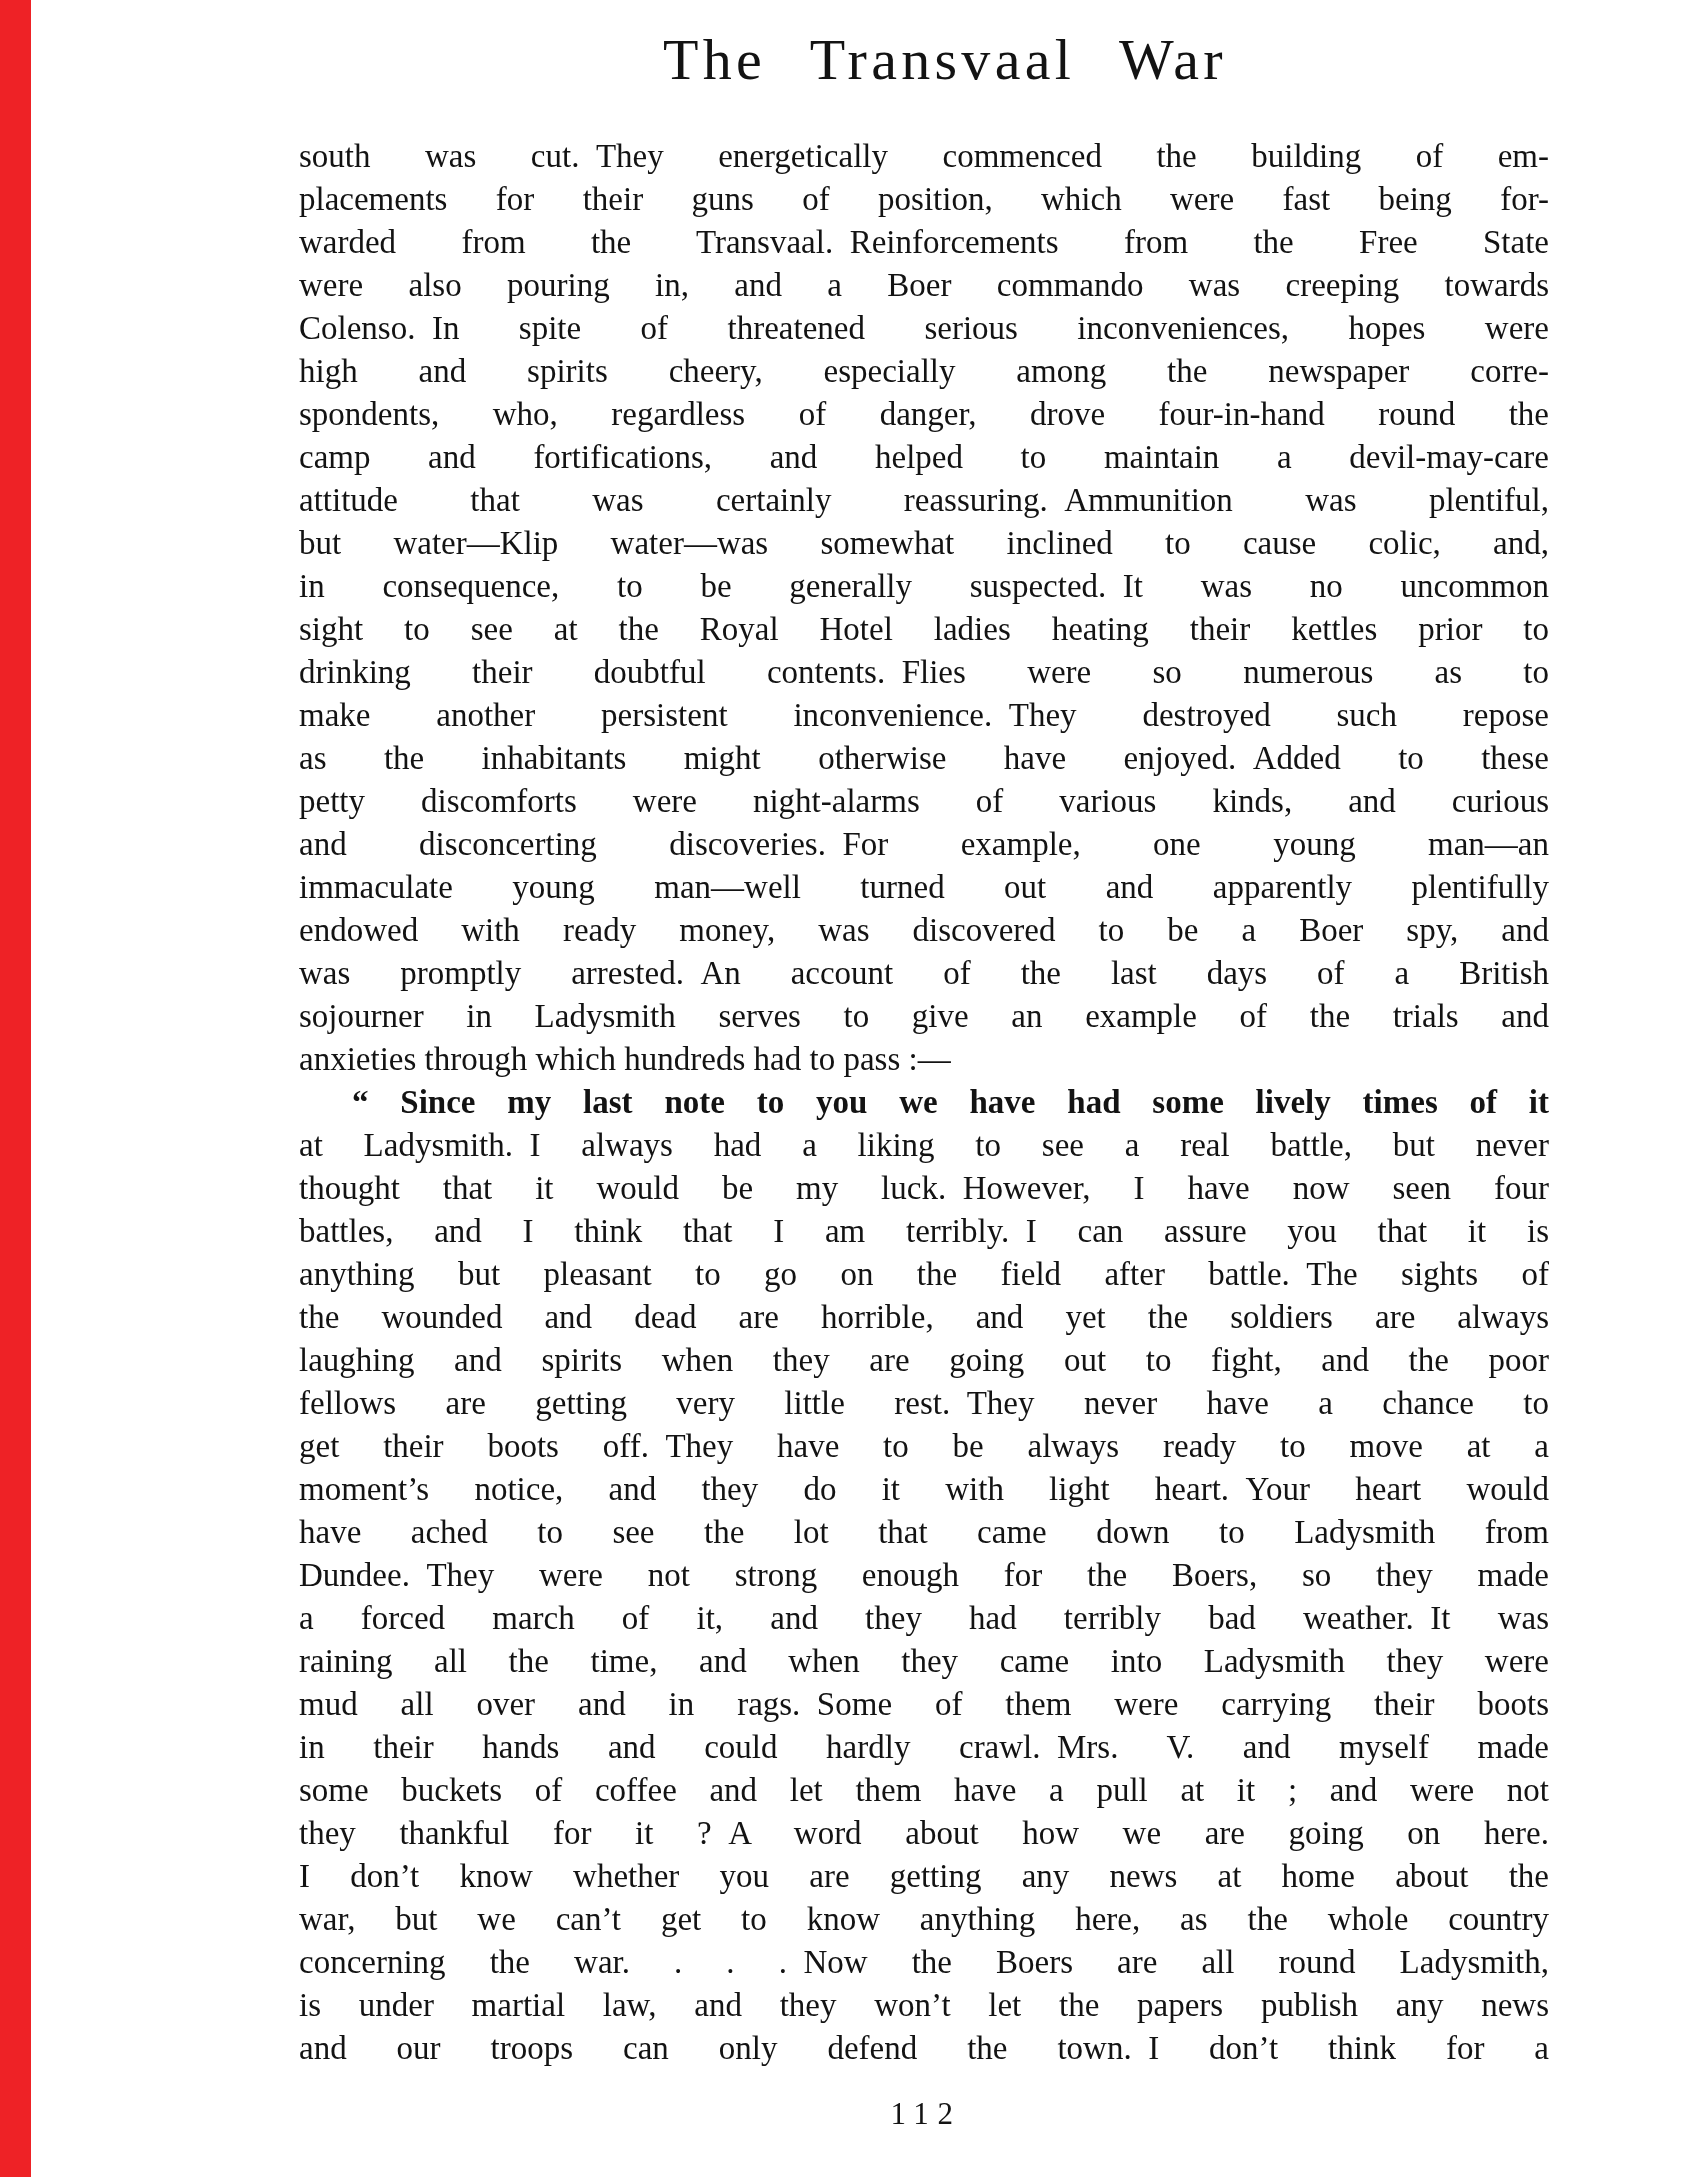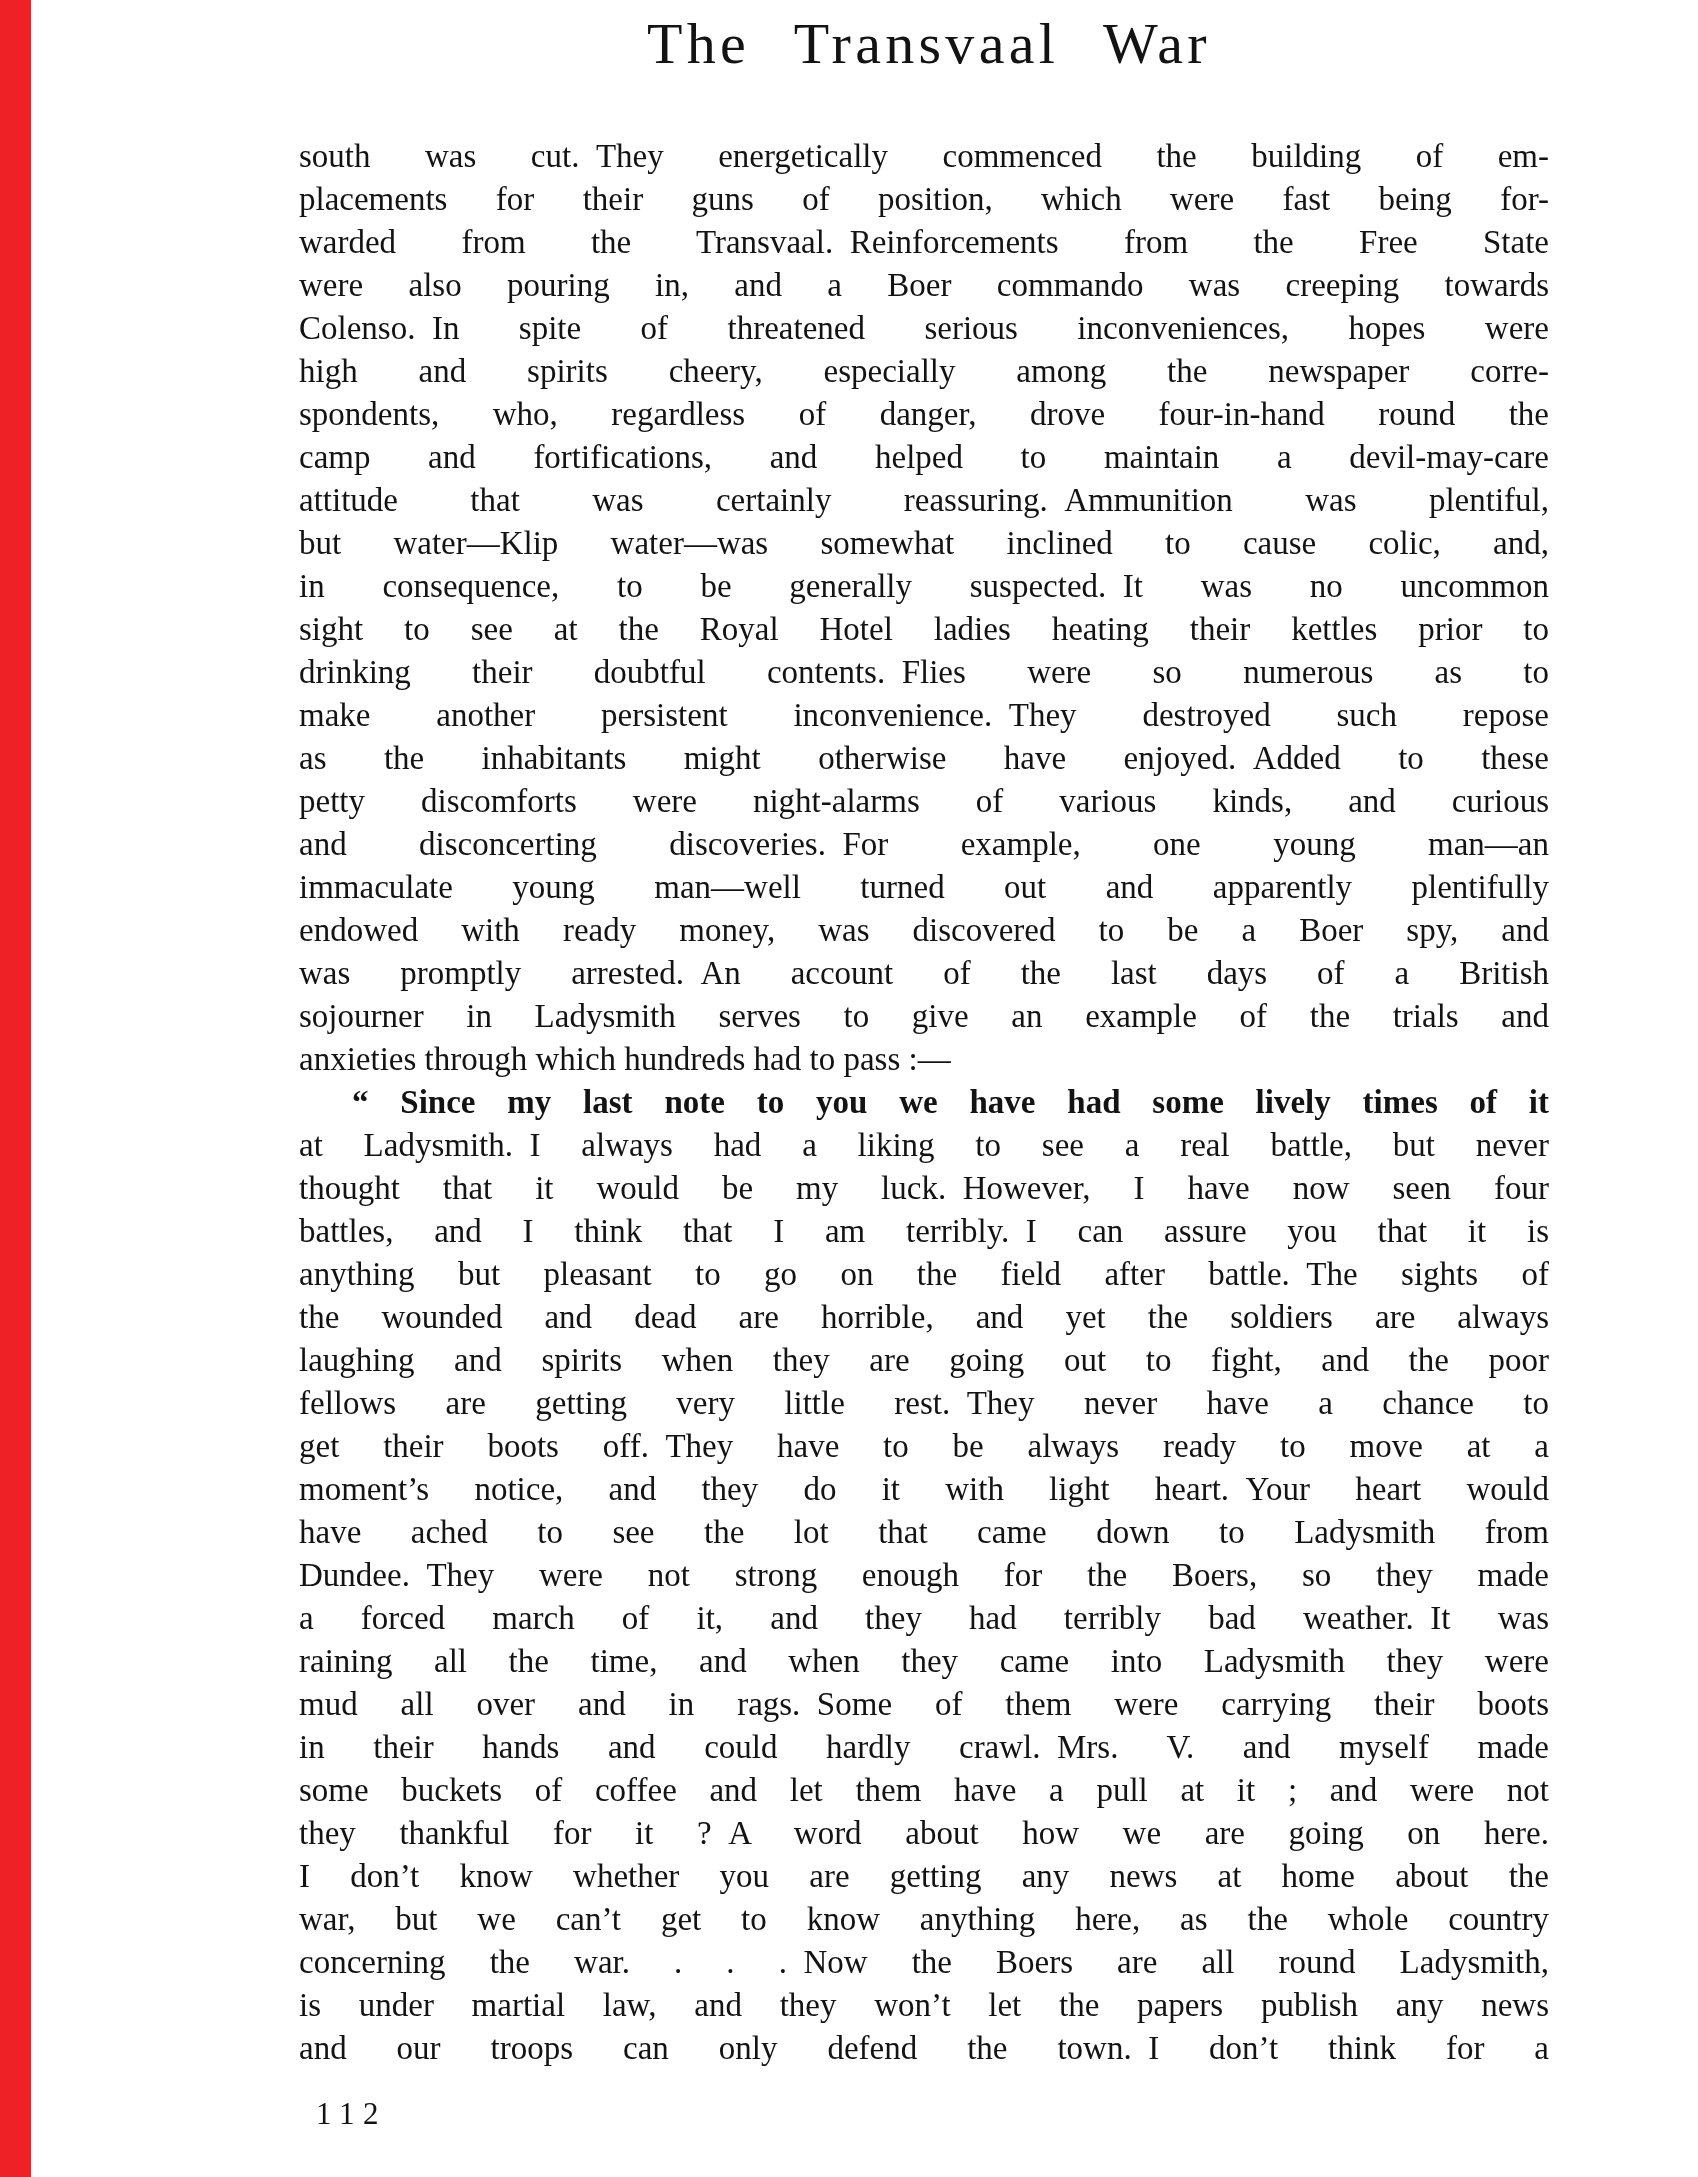--- a/index.html
+++ b/index.html
@@ -21,21 +21,21 @@
     top: 0;
     width: 31px;
     height: 2177px;
     background: var(--red-stripe, #ee2226);
   }
   .page-title {
     position: absolute;
     left: 304px;
     top: 10.3px;
     width: 1250px;
-    margin: 0;
+    margin: 16px;
     text-align: center;
     font-weight: 400;
     font-size: 58px;
     letter-spacing: 4.3px;
     word-spacing: 26px;
     color: var(--ink, #111111);
   }
   .text-block {
     position: absolute;
     left: 299px;
@@ -55,23 +55,23 @@
     text-align: right;
     text-align-last: left;
   }
   .line.indent {
     padding-left: 53px;
     font-weight: bold;
   }
   .page-number {
     position: absolute;
     top: 2096px;
-    left: 316px;
+    left: 301px;
     width: 1250px;
-    text-align: left;
+    text-align: center;
     font-size: 31px;
     letter-spacing: 8.6px;
     color: var(--ink, #111111);
   }
 </style>
 </head>
 <body>
 
 <div>
   <div class="red-stripe"></div>

